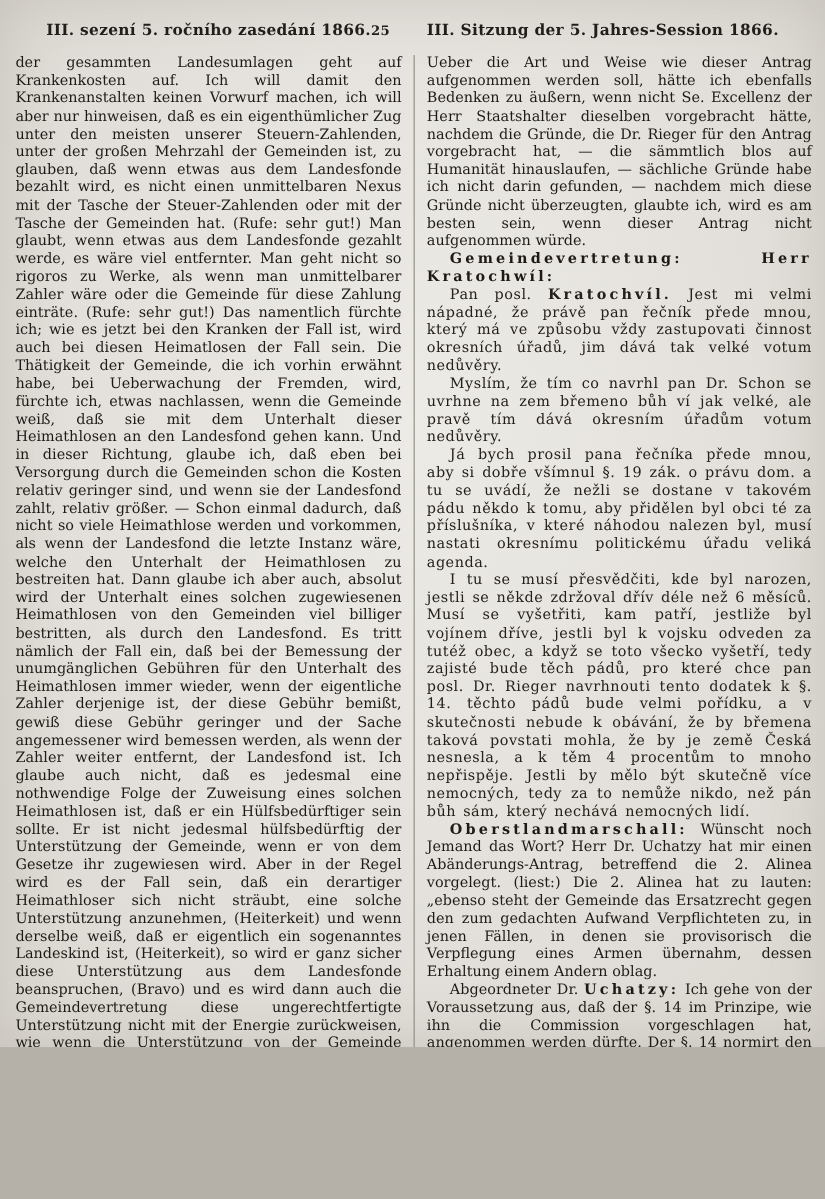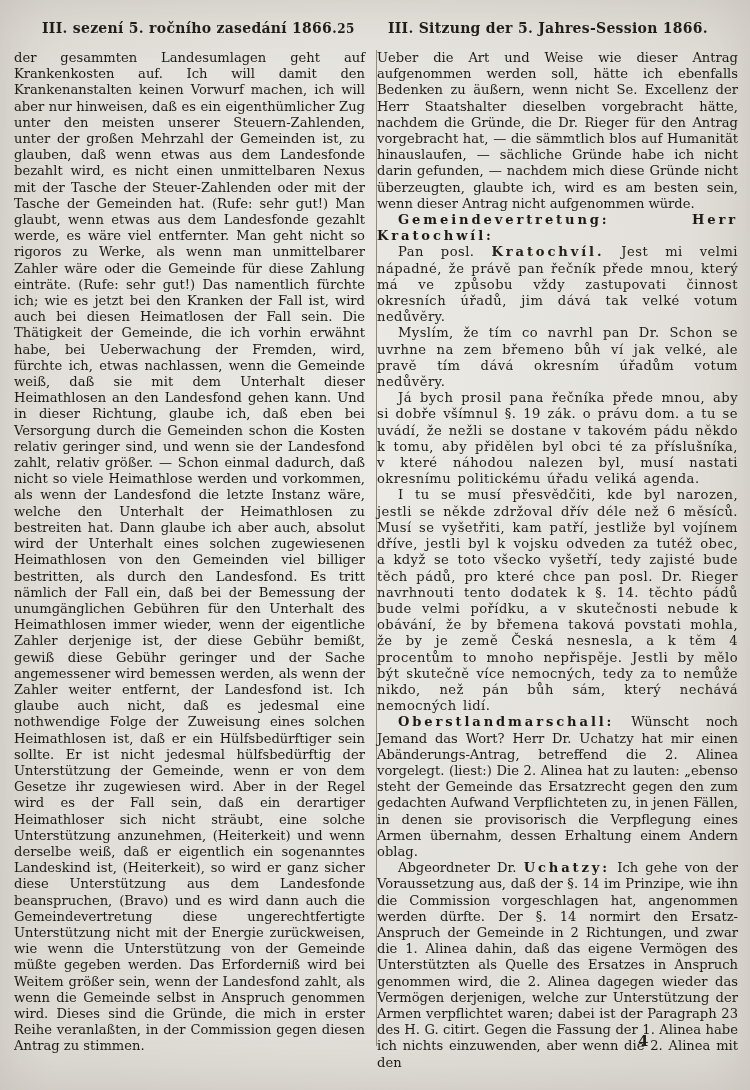--- a/index.html
+++ b/index.html
@@ -1,19 +1,19 @@
 <!DOCTYPE html>
 <html><head>
 <meta charset="utf-8">
 <style>
   html, body { margin: 0; padding: 0; background: #b5b1a8; }
   .page {
     position: relative;
     width: 750px;
-    height: 1090px;
+    height: 952px;
     margin: 0 auto;
     background:
       radial-gradient(ellipse at 50% 40%, rgba(255,255,255,0.25), rgba(0,0,0,0.04) 85%),
       #e7e4de;
     box-shadow: inset 0 0 60px rgba(90,80,60,0.18);
     overflow: hidden;
     font-family: "DejaVu Serif", "Liberation Serif", serif;
     color: #211e1a;
   }
   .header-row {
@@ -35,21 +35,21 @@
     box-sizing: border-box;
   }
   .col {
     width: 50%;
     box-sizing: border-box;
     text-align: justify;
     font-size: 13.1px;
     line-height: 16.2px;
   }
   .col-left  { padding-right: 11px; }
-  .col-right { border-left: 1px solid #8f897d; }
+  .col-right { padding-left: 11px; border-left: 1px solid #8f897d; }
   .para { margin: 0; text-align: justify; text-justify: inter-word; }
   .para.indent { text-indent: 1.6em; }
   
   .lang-de { color: #1d1a15; }
   
   .lang-cs { color: #232019; letter-spacing: 0.035em; word-spacing: 0.14em; }
   .sperr { letter-spacing: 0.22em; font-weight: bold; }
   .page-signature {
     position: absolute;
     top: 1032px;

